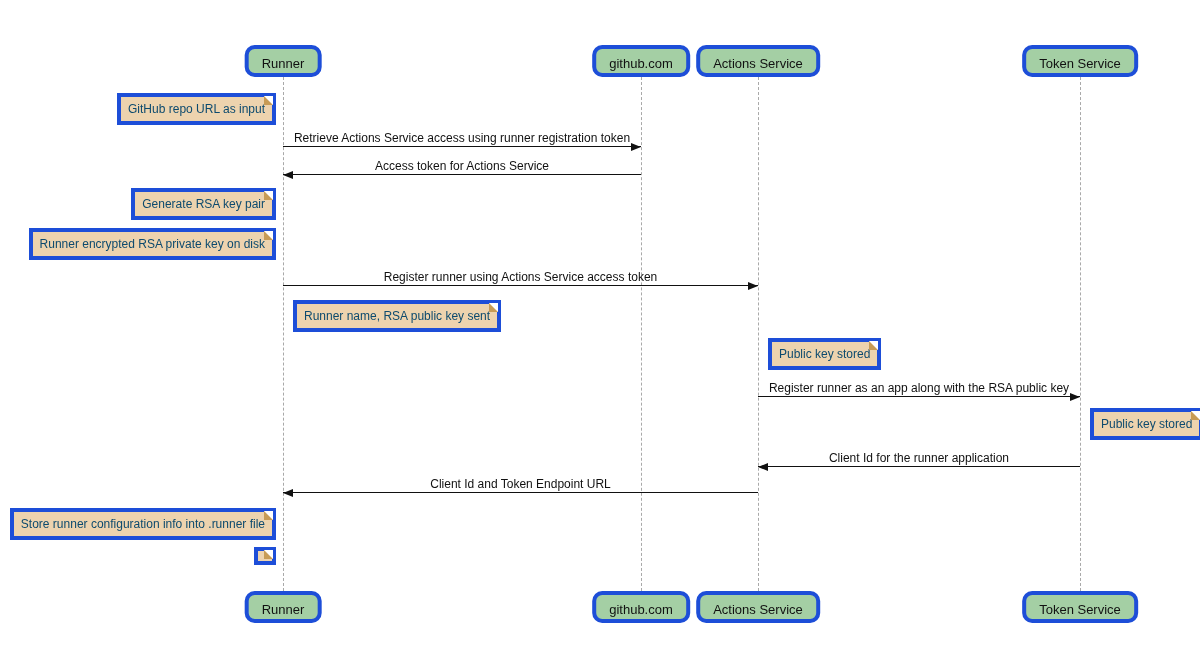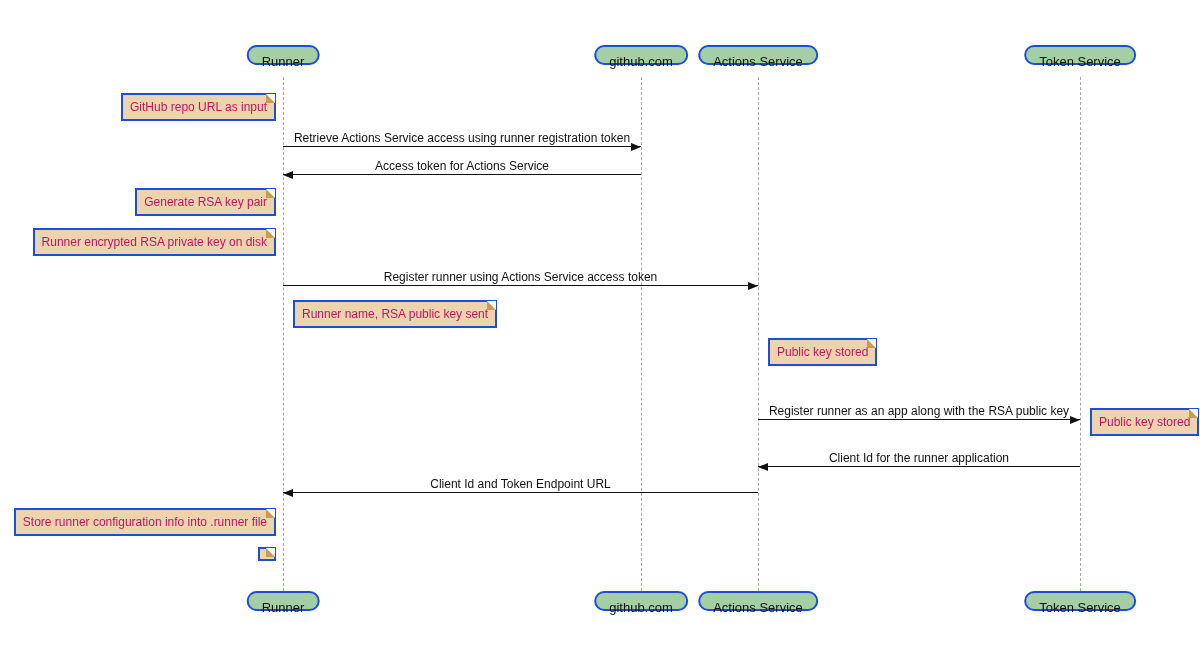--- a/index.html
+++ b/index.html
@@ -10,39 +10,39 @@
   .title{
     position:absolute;top:7px;left:0;right:0;text-align:center;
     font-size:14px;font-weight:bold;color:#000;
   }
   .lifeline{
     position:absolute;top:77px;height:514px;width:0;
     border-left:1px dashed #a9a9a9;
   }
   .actor{
     position:absolute;transform:translateX(-50%);
-    height:20px;line-height:30px;padding:0 13px;box-sizing:border-box;
-    background:#A4CFA4;border:2px solid #1d4ed8;border-radius:10px;
+    height:32px;line-height:30px;padding:0 13px;box-sizing:border-box;
+    background:#A4CFA4;border:4px solid #1d4ed8;border-radius:10px;
     font-size:13px;color:#111;white-space:nowrap;text-align:center;
   }
   .message{position:absolute;height:18px;}
   .msg-line{position:absolute;left:0;right:0;bottom:0;border-top:1px solid #111;}
   .msg-label{
     position:absolute;left:0;right:0;bottom:2px;text-align:center;
     font-size:12px;color:#111;white-space:nowrap;
   }
   .arrowhead{
     position:absolute;bottom:-4px;width:0;height:0;
     border-top:4px solid transparent;border-bottom:4px solid transparent;
   }
   .arrowhead.right{right:0;border-left:10px solid #111;}
   .arrowhead.left{left:0;border-right:10px solid #111;}
   .note{
-    position:absolute;background:#EDD3AE;border:2px solid #1d4ed8;
-    padding:5px 7px;font-size:12px;color:#be185d;white-space:nowrap;
+    position:absolute;background:#EDD3AE;border:4px solid #1d4ed8;
+    padding:5px 7px;font-size:12px;color:#0c4a6e;white-space:nowrap;
   }
   .fold{
     position:absolute;top:-1px;right:-1px;width:0;height:0;
     border-top:9px solid #ffffff;border-left:9px solid #C79B55;
   }
 </style>
 </head>
 <body>
 
 <div id="diagram">
@@ -66,21 +66,21 @@
     <div class="message" style="left: 283px; width: 358px; top: 157px; height: 18px;">
       <span class="msg-label">Access token for Actions Service</span>
       <div class="msg-line"></div>
       <div class="arrowhead left"></div>
     </div>
     <div class="message" style="left: 283px; width: 475px; top: 268px; height: 18px;">
       <span class="msg-label">Register runner using Actions Service access token</span>
       <div class="msg-line"></div>
       <div class="arrowhead right"></div>
     </div>
-    <div class="message" style="left: 758px; width: 322px; top: 379px; height: 18px; margin-top: 23px;">
+    <div class="message" style="left: 758px; width: 322px; top: 379px; height: 18px;">
       <span class="msg-label">Register runner as an app along with the RSA public key</span>
       <div class="msg-line"></div>
       <div class="arrowhead right"></div>
     </div>
     <div class="message" style="left: 758px; width: 322px; top: 449px; height: 18px;">
       <span class="msg-label">Client Id for the runner application</span>
       <div class="msg-line"></div>
       <div class="arrowhead left"></div>
     </div>
     <div class="message" style="left: 283px; width: 475px; top: 475px; height: 18px;">

